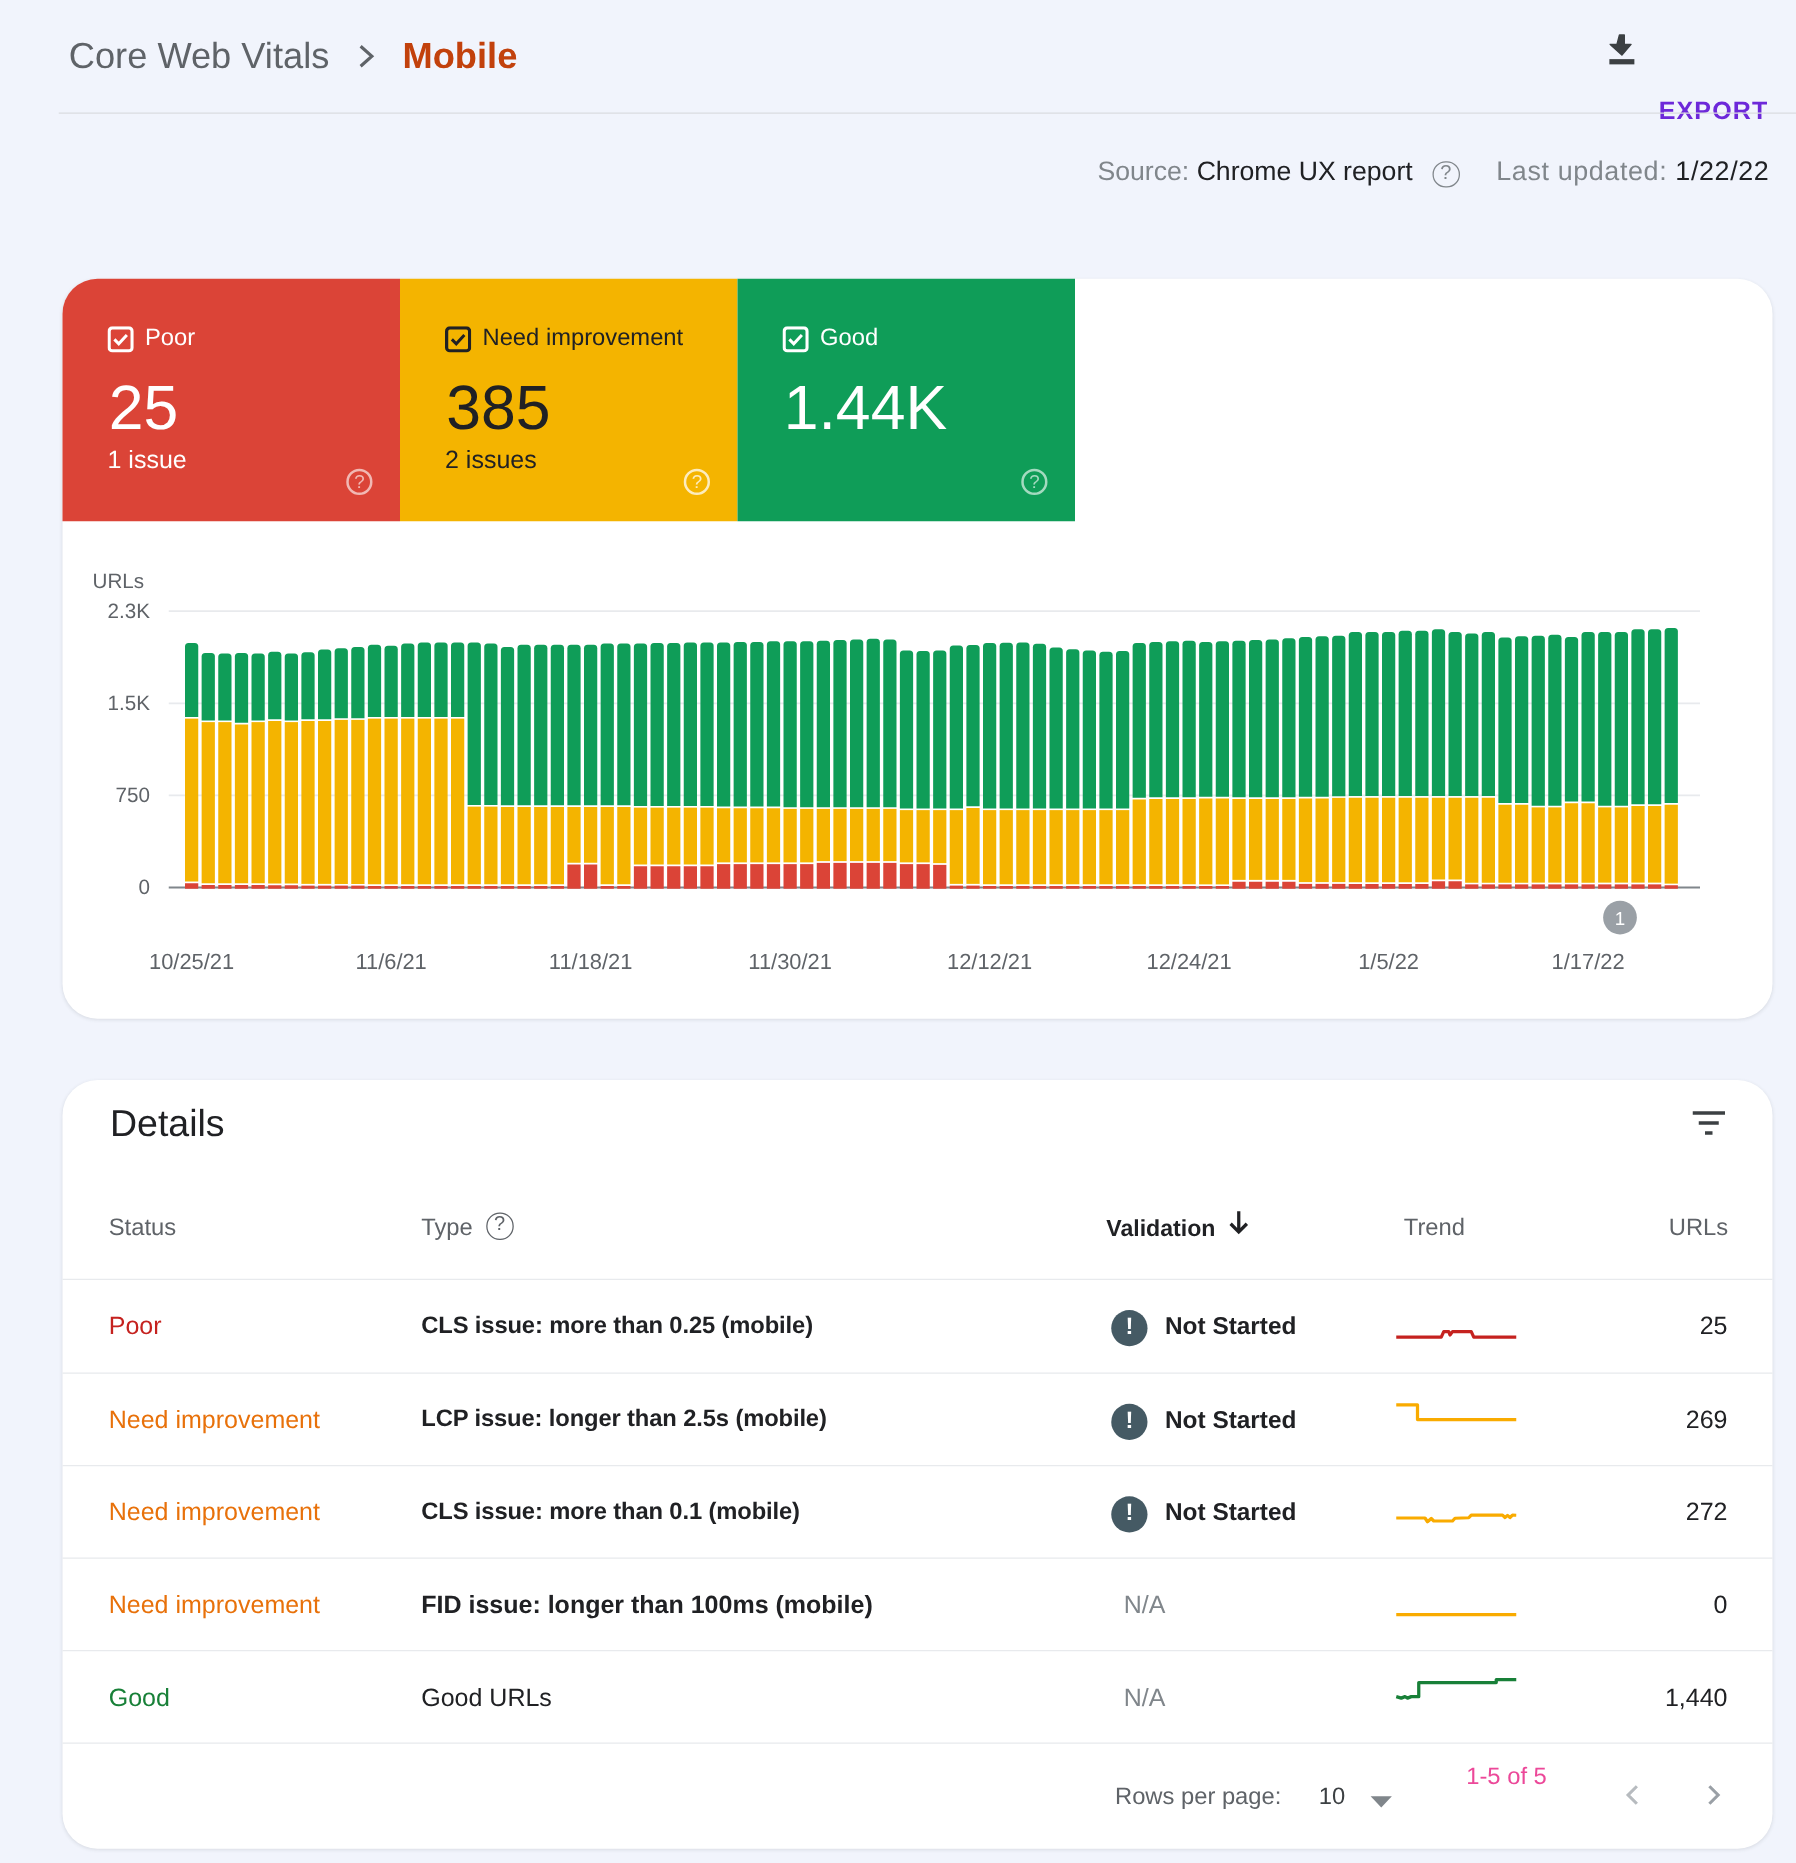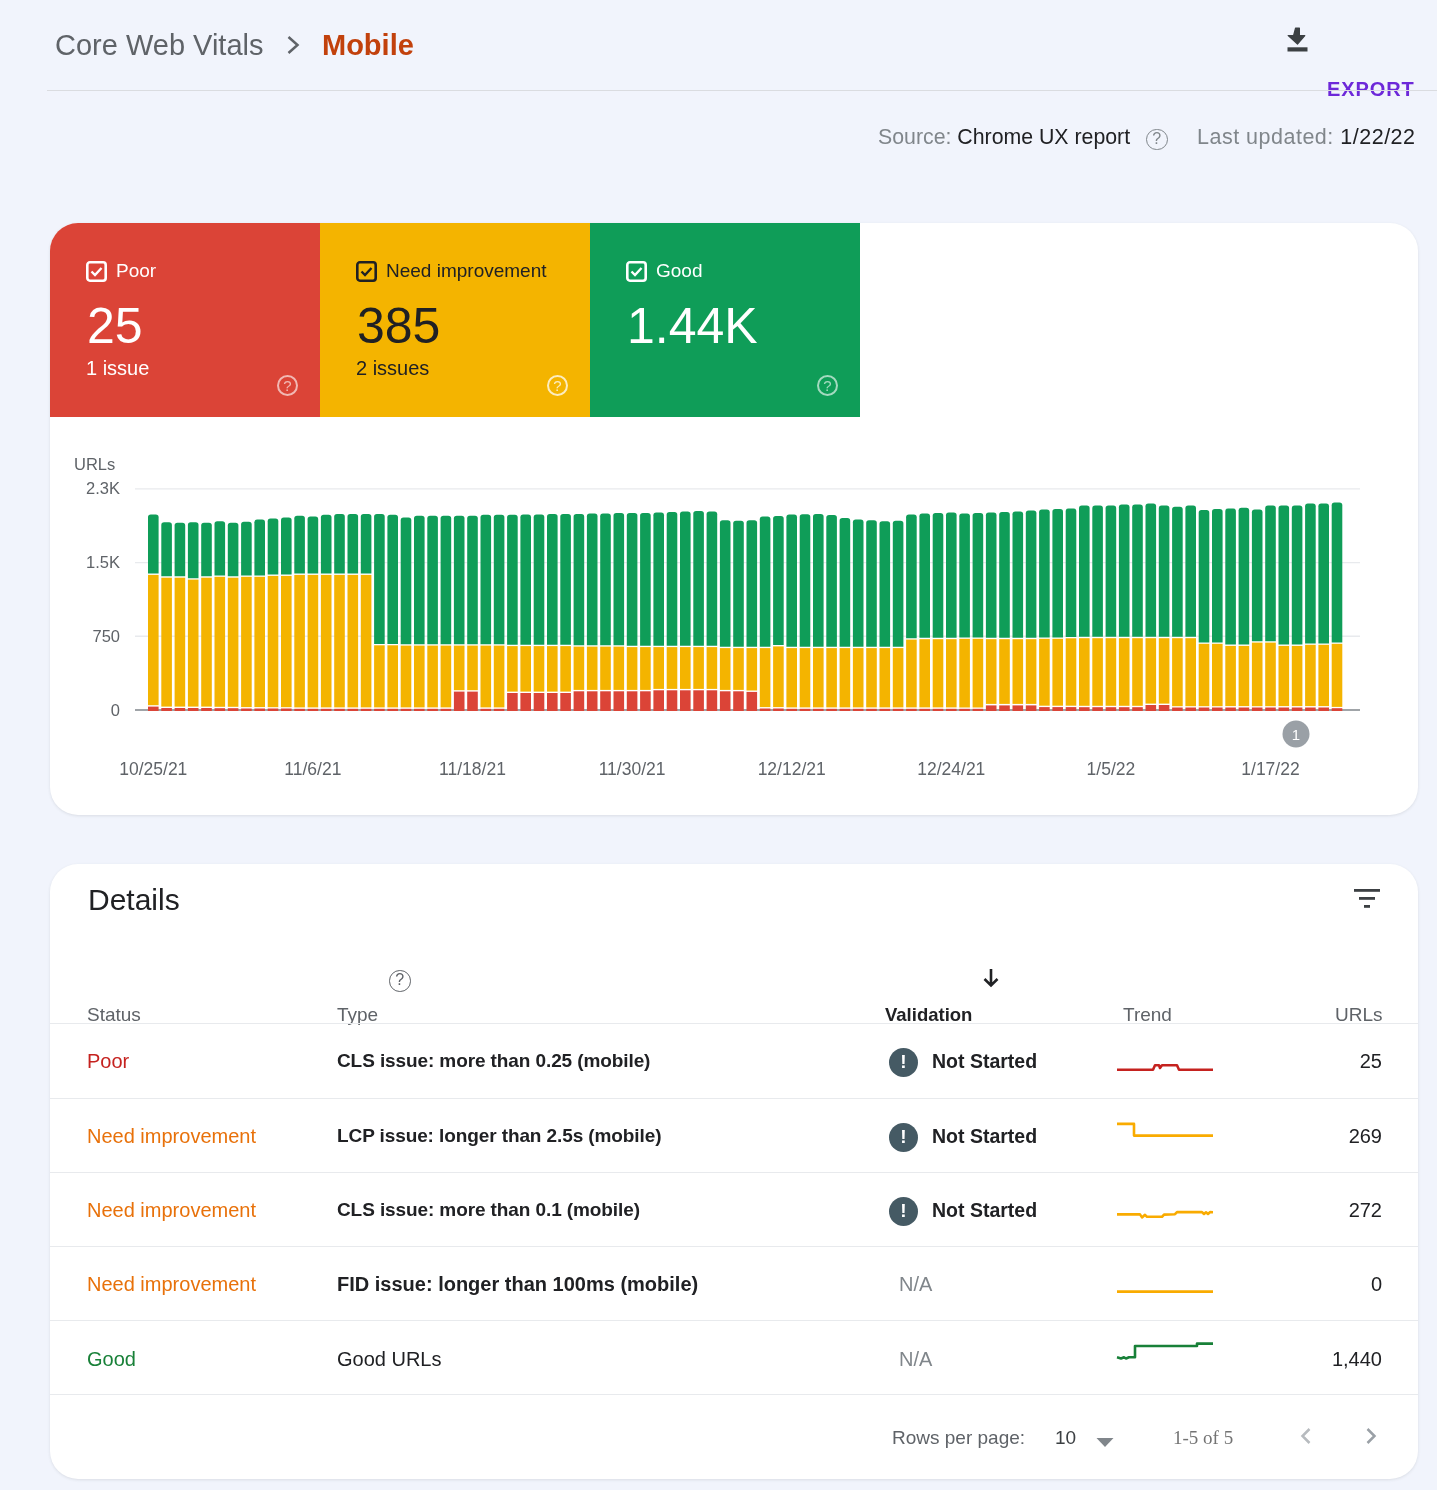--- a/index.html
+++ b/index.html
@@ -25,21 +25,21 @@
 .clabel { position:absolute; left:66px; top:37px; font-size:19px; }
 .cnum { position:absolute; left:37px; top:74px; font-size:50px; }
 .csub { position:absolute; left:36px; top:134px; font-size:20px; }
 .cq { position:absolute; left:227px; top:152px; width:21px; height:21px; border:2px solid rgba(255,255,255,0.62); border-radius:50%; color:rgba(255,255,255,0.62); font-size:15px; text-align:center; line-height:17.5px; }
 .cq.dark { border-color:rgba(255,255,255,0.75); color:rgba(255,255,255,0.75); }
 .cbox { position:absolute; left:36px; top:38px; }
 svg text.ax { font-size:16.5px; fill:#5f6368; font-family:"Liberation Sans",sans-serif; }
 svg text.dt { font-size:17.5px; fill:#5f6368; font-family:"Liberation Sans",sans-serif; }
 svg text.pg1 { font-size:15px; fill:#fff; font-family:"Liberation Sans",sans-serif; }
 .dtitle { position:absolute; left:38px; top:19px; font-size:30px; color:#202124; }
-.th { position:absolute; top:108px; font-size:19px; color:#5f6368;margin-top:32px; }
+.th { position:absolute; top:108px; font-size:19px; color:#5f6368; }
 .sep { position:absolute; left:0; width:1368px; height:1px; background:#e8eaed; }
 .cell { position:absolute; font-size:20px; }
 .st-poor { color:#c5221f; }
 .st-ni { color:#e8710a; }
 .st-good { color:#188038; }
 .typeb { color:#202124; font-weight:700; font-size:19px; letter-spacing:-0.1px; }
 .typer { color:#202124; }
 .na { color:#80868b; }
 .urlv { color:#202124; text-align:right; width:80px; }
 .nstext { color:#202124; font-weight:700; font-size:19.5px; }
@@ -444,20 +444,20 @@
       <polyline points="1067.0,350.4 1090.0,350.4 1092.0,353.4 1095.0,350.8 1097.0,352.8 1112.0,352.8 1114.0,350.6 1125.0,350.2 1127.0,348.1 1152.0,348.1 1154.0,350.0 1156.0,348.3 1158.0,350.0 1160.0,348.1 1163.0,348.2" fill="none" stroke="#f9ab00" stroke-width="2.6" stroke-linejoin="round" stroke-linecap="butt"></polyline>
       <polyline points="1067.0,427.6 1163.0,427.6" fill="none" stroke="#f9ab00" stroke-width="2.6" stroke-linejoin="round" stroke-linecap="butt"></polyline>
       <polyline points="1067.0,493.3 1071.0,494.5 1074.0,493.3 1076.0,494.5 1079.0,493.3 1085.0,493.3 1085.0,482.0 1147.0,482.0 1147.0,479.6 1163.0,479.6" fill="none" stroke="#188038" stroke-width="2.6" stroke-linejoin="round" stroke-linecap="butt"></polyline>
     </svg>
 
   <div class="foot" style="left:842px; top:563px;">Rows per page:</div>
   <div class="foot" style="left:1005px; top:563px; color:#3c4043;">10</div>
   <div style="position:absolute; left:1045px; top:570px;"><svg width="20" height="11" viewBox="0 0 20 11">
         <path d="M1.5 1 L10 10 L18.5 1 Z" fill="#80868b"></path>
       </svg></div>
-  <div class="foot" style="left:1123px; top:563px; color:#737373;font-family:Liberation Serif, serif;">1-5 of 5</div>
+  <div class="foot" style="left:1123px; top:547px; color:#ec4899;">1-5 of 5</div>
   <div style="position:absolute; left:1248px; top:563px;"><svg width="17" height="18" viewBox="0 0 17 18">
         <path d="M11.5 2 L4.5 9 L11.5 16" fill="none" stroke="#b7bbbf" stroke-width="2.5"></path>
       </svg></div>
   <div style="position:absolute; left:1312px; top:563px;"><svg width="17" height="18" viewBox="0 0 17 18">
         <path d="M5.5 2 L12.5 9 L5.5 16" fill="none" stroke="#9aa0a6" stroke-width="2.5"></path>
       </svg></div>
 </div>
 
 </body></html>

